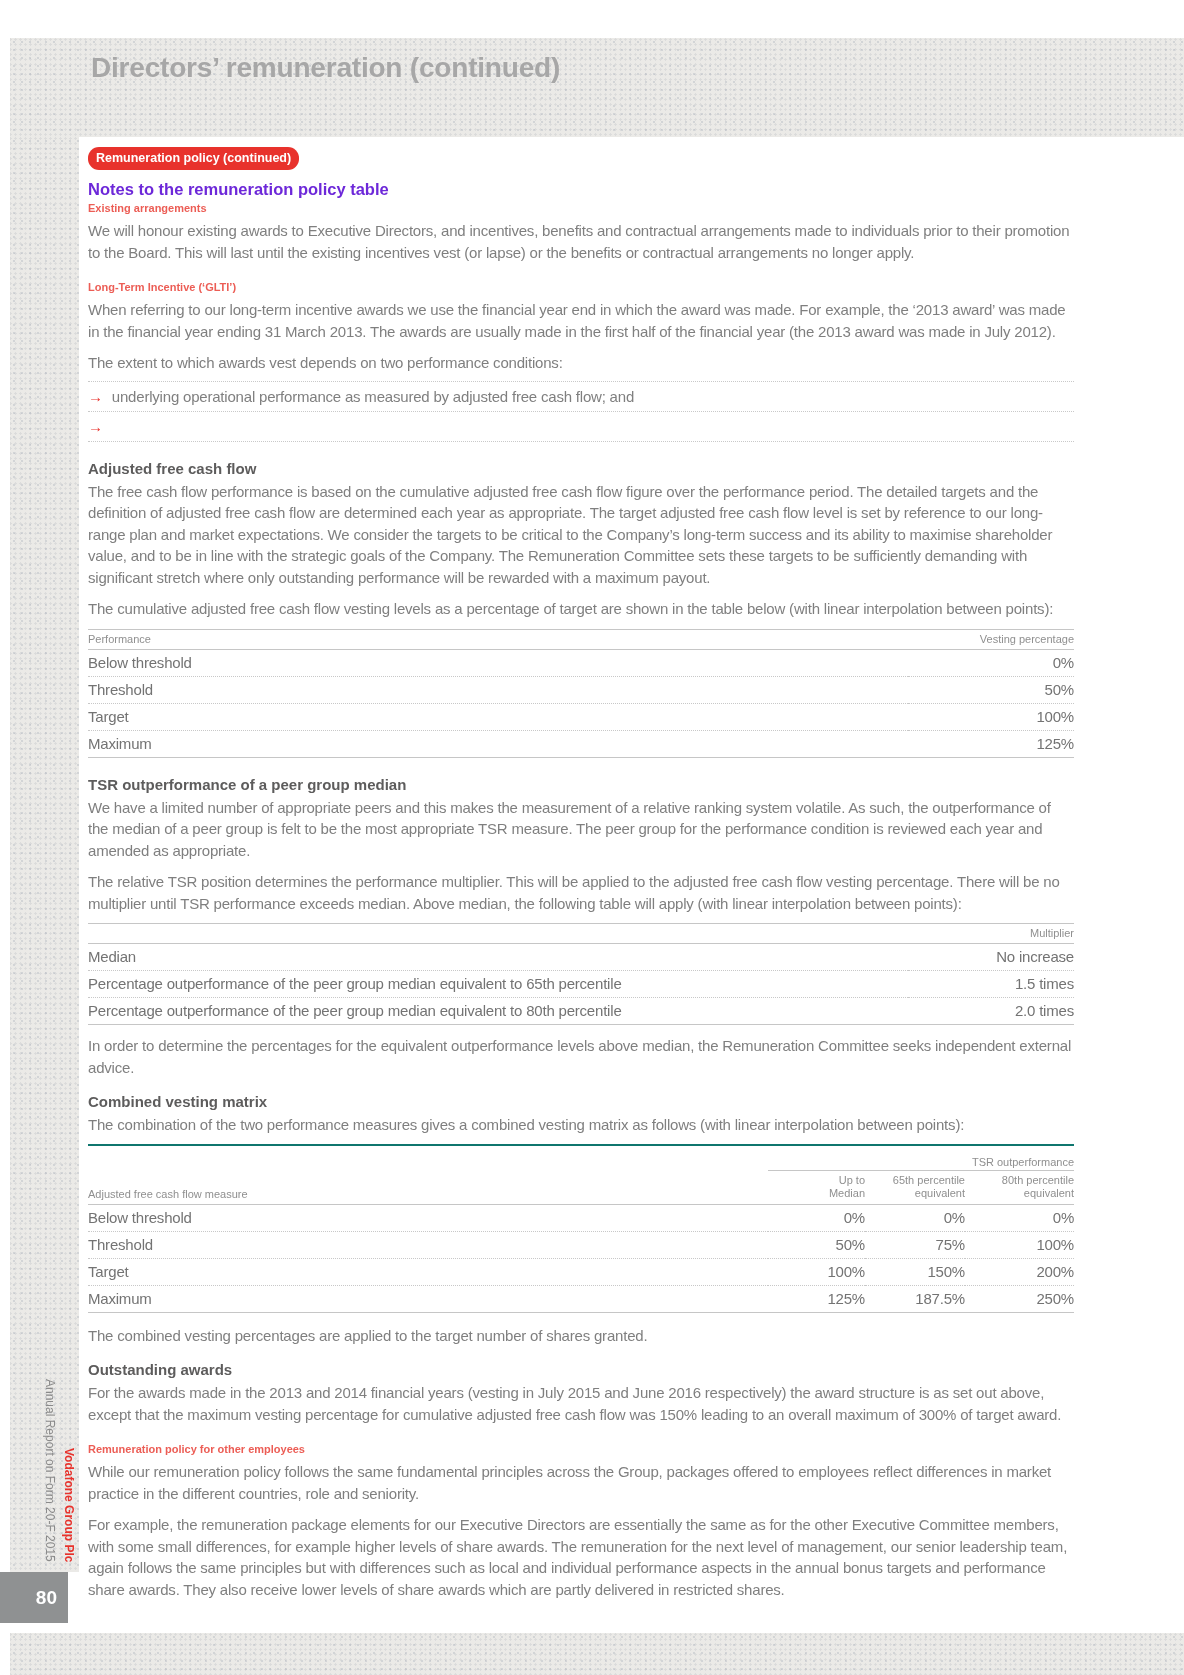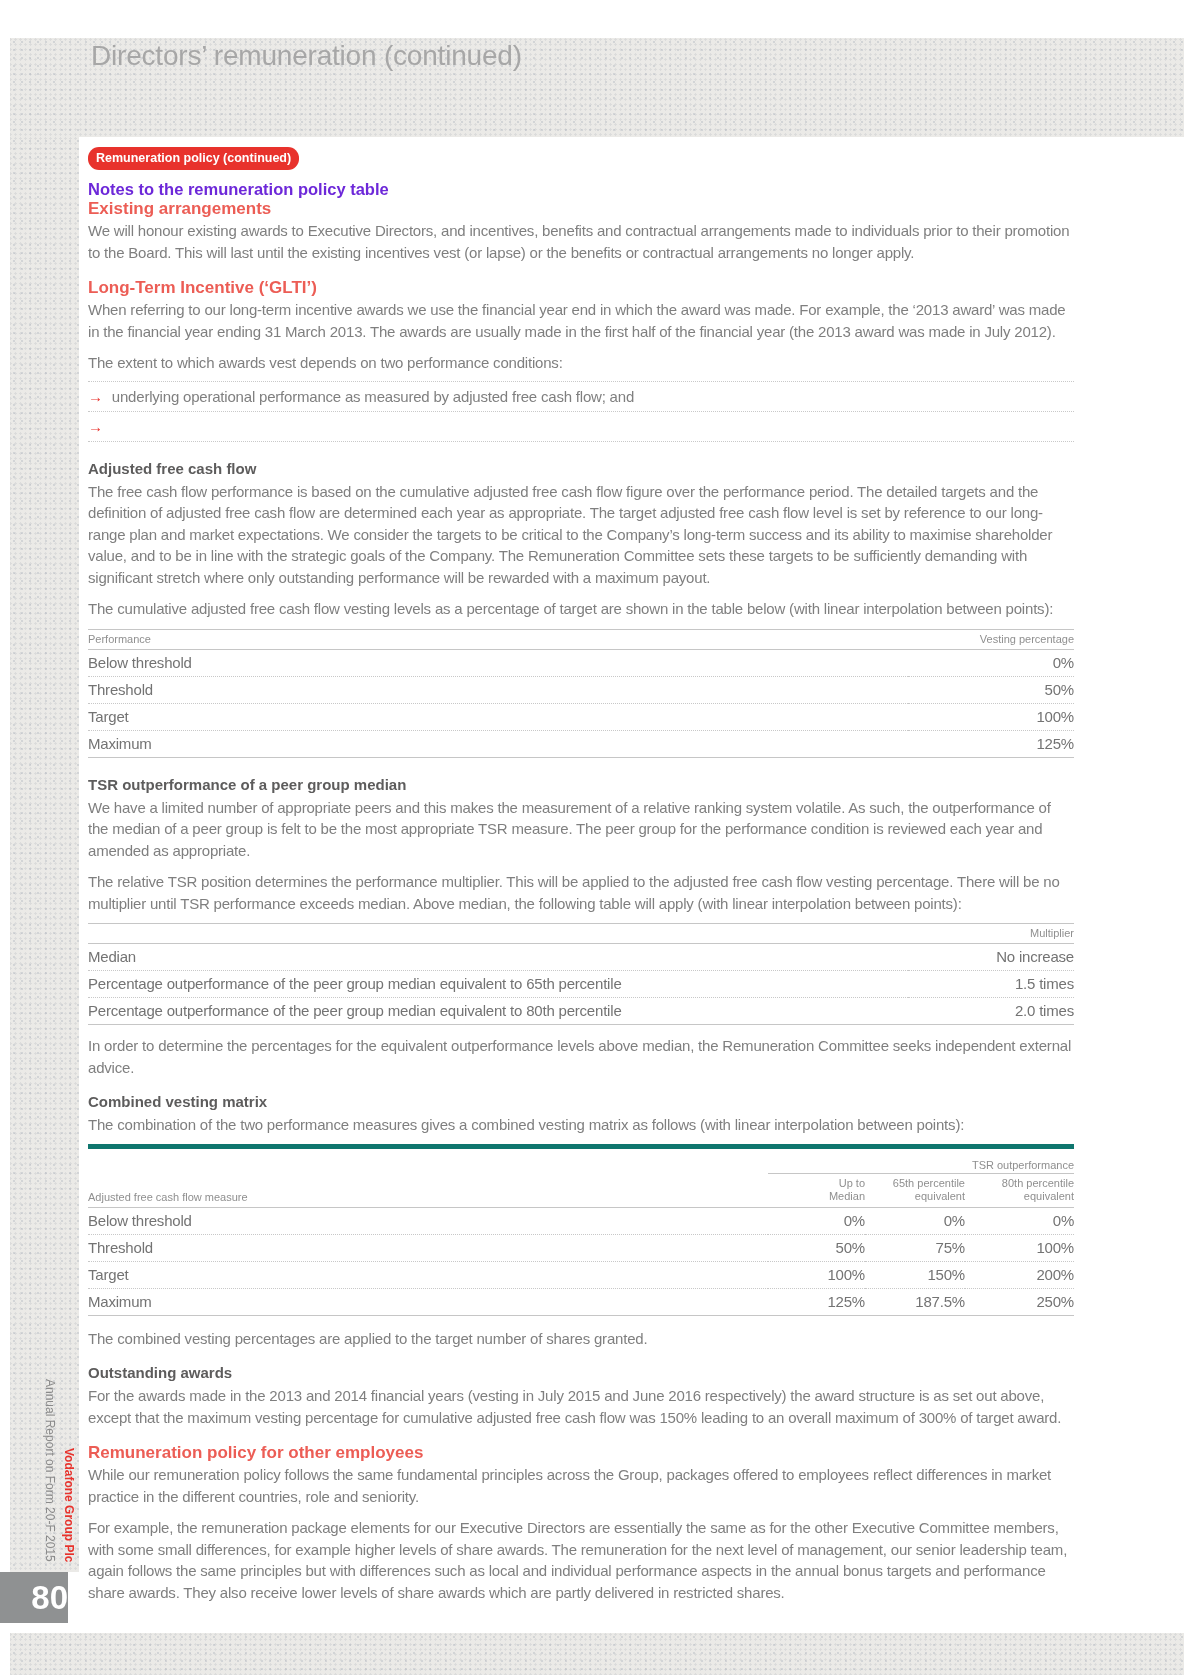--- a/index.html
+++ b/index.html
@@ -15,50 +15,50 @@
       radial-gradient(rgba(125,135,155,0.22) 1px, transparent 1.3px),
       radial-gradient(rgba(125,135,155,0.14) 1px, transparent 1.3px);
     background-size:8px 8px,5px 5px;
     background-position:0 0,3px 4px;
   }
   #band-top{left:10px;top:38px;width:1174px;height:99px;}
   #band-left{left:10px;top:137px;width:69px;height:1435px;}
   #band-bottom{left:10px;top:1633px;width:1174px;height:42px;}
 
   #page-header-title{
-    position:absolute;left:91px;top:40px;
-    font-size:28px;font-weight:400;color:#a7a7a7;letter-spacing:-0.2px;
+    position:absolute;left:91px;top:52px;
+    font-size:28px;font-weight:700;color:#a7a7a7;letter-spacing:-0.2px;
   }
 
   #sidebar-vertical{
     position:absolute;left:36px;top:1376px;height:186px;width:42px;
     writing-mode:vertical-rl;text-align:end;white-space:nowrap;
     font-size:12px;line-height:19px;letter-spacing:0;
   }
   #sidebar-vertical .brand{color:#e8322c;font-weight:bold;display:block;}
   #sidebar-vertical .report{color:#8a8a8a;display:block;}
 
   #page-number-box{
     position:absolute;left:0;top:1572px;width:68px;height:51px;
-    background:#8f9192;color:#ffffff;font-weight:bold;font-size:33px;
-    text-align:right;line-height:51px;box-sizing:border-box;
+    background:#8f9192;color:#ffffff;font-weight:bold;font-size:19px;
+    text-align:right;line-height:51px;padding-right:11px;box-sizing:border-box;
   }
 
   #panel{
     position:absolute;left:79px;top:137px;width:1105px;height:1496px;
     background:#ffffff;box-sizing:border-box;padding:10px 0 0 9px;overflow:hidden;
   }
   .content{width:986px;}
 
   .badge{
     display:inline-block;background:#e8322c;color:#ffffff;font-weight:bold;
     font-size:12.5px;line-height:14px;padding:4px 8px 5px;margin:0 0 9px 0;border-radius:11px;
   }
   .red-title{font-size:16.5px;line-height:20px;font-weight:bold;color:#6d28d9;margin:0;}
-  .red-sub{font-size:17px;line-height:19px;color:#ec5d55;margin:0;}
+  .red-sub{font-size:11px;line-height:19px;color:#ec5d55;margin:0;}
   .red-sub.spaced{margin-top:15px;}
   .gray-head{font-size:15px;line-height:20px;font-weight:bold;color:#5d5c5c;margin:17px 0 0;}
   p.body{font-size:15px;line-height:21.5px;color:#7f7f7f;letter-spacing:-0.2px;margin:10px 0 0;}
   p.body.tight{margin-top:2px;}
 
   .bullets{list-style:none;margin:7px 0 0;padding:0;}
   .bullets li{
     display:flex;gap:9px;align-items:flex-start;
     padding:5px 0 4px;border-top:1px dotted #c9c9c9;
     font-size:15px;line-height:20px;color:#7f7f7f;letter-spacing:-0.2px;
@@ -71,21 +71,21 @@
   table.vtable thead td{
     border-top:1px solid #c6c6c6;border-bottom:1px solid #c6c6c6;
     font-size:11px;color:#8f8f8f;padding:3px 0 4px;letter-spacing:0;
   }
   table.vtable tbody td{border-bottom:1px dotted #c8c8c8;}
   table.vtable tbody tr:last-child td{border-bottom:1px solid #c6c6c6;}
   .num{text-align:right;}
 
   table.matrix{margin-top:8px;}
   table.matrix .group-row td{
-    border-top:5px solid #0f766e;border-bottom:none;
+    border-top:2px solid #0f766e;border-bottom:none;
     font-size:11px;color:#8f8f8f;padding:10px 0 2px;letter-spacing:0;
   }
   table.matrix .group-row td.group-hd{border-bottom:1px solid #c6c6c6;text-align:right;}
   table.matrix .colhead-row td{
     border-top:none;border-bottom:1px solid #c6c6c6;
     vertical-align:bottom;font-size:11px;color:#8f8f8f;padding:3px 0 4px;letter-spacing:0;
   }
   table.matrix .col-hd{text-align:right;}
   table.matrix .col-hd span{display:block;line-height:13px;}
 </style>

